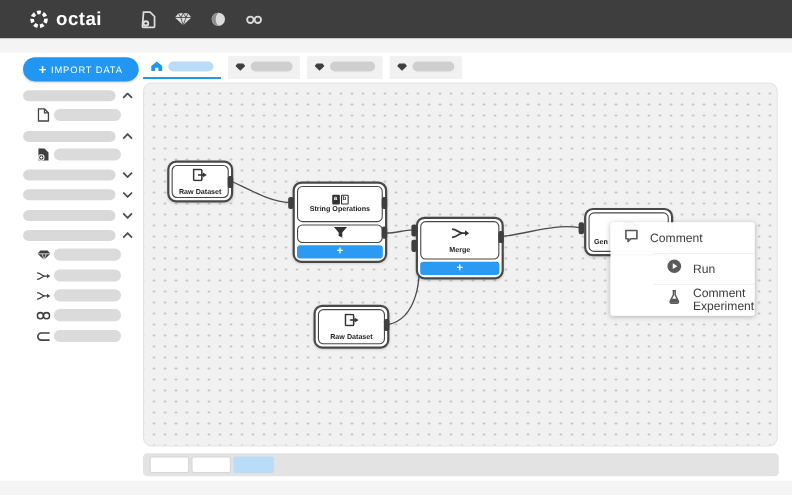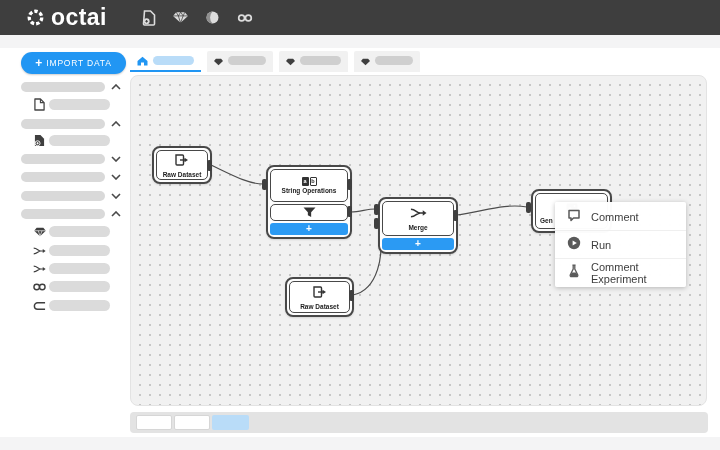--- a/index.html
+++ b/index.html
@@ -2,21 +2,21 @@
 <html><head>
 <meta charset="utf-8">
 <style>
   html,body{margin:0;padding:0;background:#e9e9ea;}
   .screen{position:relative;width:720px;height:450px;background:#ffffff;overflow:hidden;
           font-family:"Liberation Sans", sans-serif;}
   
   .topbar{position:absolute;left:0;top:0;width:720px;height:35px;background:#3e3e3e;
           display:flex;align-items:center;}
   .brand{display:flex;align-items:center;gap:6px;margin-left:26px;}
-  .brand-name{color:#fff;font-size:23px;font-weight:700;letter-spacing:.4px;}
+  .brand-name{color:#fff;font-size:17px;font-weight:700;letter-spacing:.4px;}
   .topnav{display:flex;align-items:center;gap:16px;margin-left:34px;}
   .topnav .ticon{width:16px;height:16px;display:flex;align-items:center;justify-content:center;cursor:pointer;}
   .band{position:absolute;left:0;width:720px;background:#f4f4f5;}
   .band.top{top:35px;height:13px;}
   .band.bottom{top:437px;height:13px;}
   
   .import-btn{position:absolute;left:21px;top:52px;width:105px;height:22px;background:#2196f3;
               border:none;border-radius:12px;color:#fff;display:flex;align-items:center;justify-content:center;
               gap:4px;cursor:pointer;box-shadow:0 1px 2px rgba(0,0,0,.2);}
   .import-plus{font-size:12px;font-weight:700;line-height:1;}
@@ -54,21 +54,21 @@
           align-items:center;justify-content:center;font-size:10px;font-weight:700;line-height:1;cursor:pointer;}
   .port{position:absolute;width:5px;height:11px;background:#3f3f3f;border-radius:2px;z-index:5;cursor:crosshair;}
   .ab{display:flex;gap:1px;align-items:center;}
   .ab span{width:7px;height:9px;font-size:5.5px;font-weight:700;display:flex;align-items:center;justify-content:center;border-radius:1px;}
   .ab .a{background:#333;color:#fff;}
   .ab .b{border:1px solid #333;color:#333;background:#fff;box-sizing:border-box;}
   
   .cmenu{position:absolute;left:555px;top:202px;width:131px;background:rgba(255,255,255,.98);
          border-radius:2px;box-shadow:0 1px 5px rgba(0,0,0,.25);z-index:10;padding:1px 0;}
   .citem{height:27px;display:flex;align-items:center;gap:10px;padding-left:12px;cursor:pointer;}
-  .citem + .citem{border-top:1px solid #efefef;}
+  .citem + .citem{border-top:1px solid #efefef;margin-left:39px;}
   .citem .clabel{font-size:11px;color:#3d3d3d;}
   
   .bbar{position:absolute;left:130px;top:412px;width:578px;height:21px;background:#e3e3e3;border-radius:4px;}
   .bbox{position:absolute;top:3px;width:36px;height:15px;border-radius:2px;cursor:pointer;}
   .bbox.white{background:#fff;border:1px solid #d6d6d6;box-sizing:border-box;}
   .bbox.blue{background:#b9dcf8;}
 </style>
 </head>
 <body>
 

